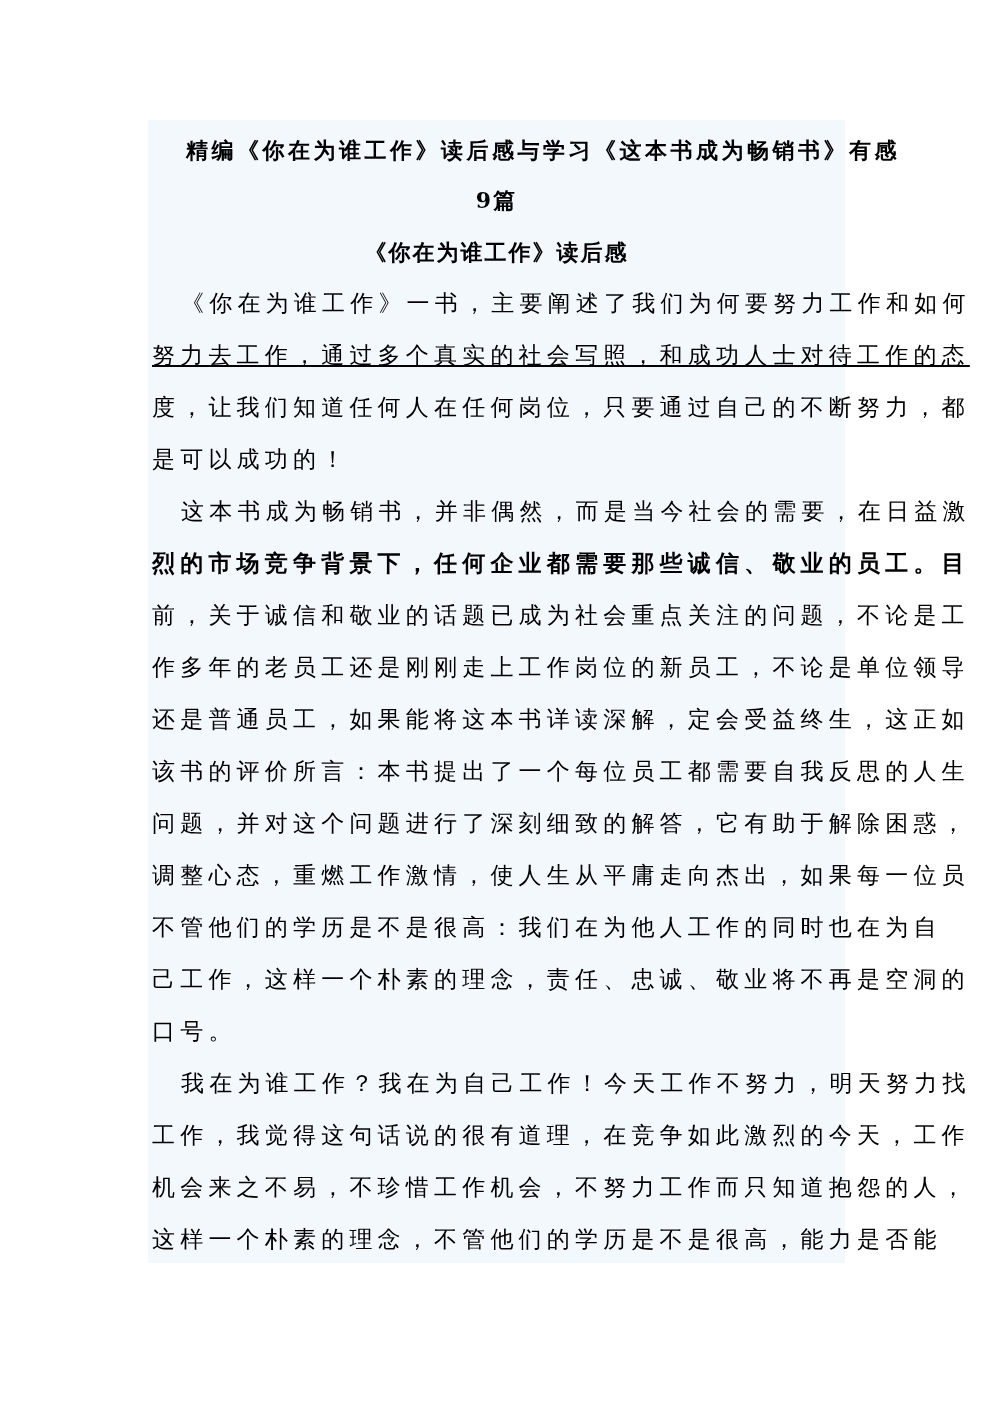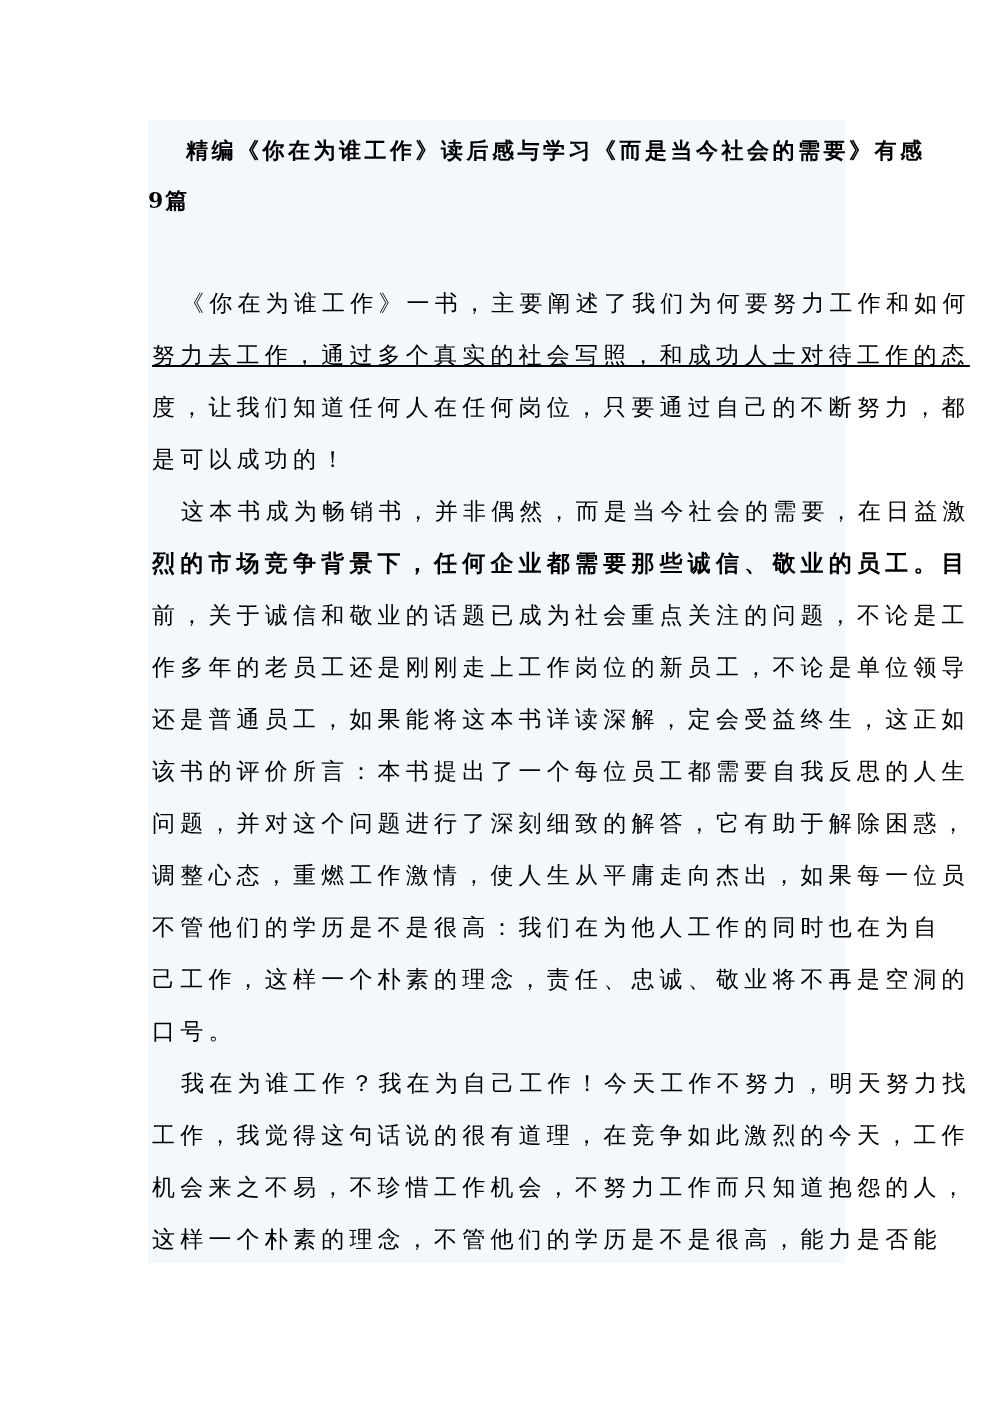--- a/index.html
+++ b/index.html
@@ -3,28 +3,29 @@
   <meta charset="utf-8">
   <style>
     html, body { margin: 0; padding: 0; background: #ffffff; }
     body { width: 993px; height: 1404px; position: relative; overflow: hidden;
            font-family: "DejaVu Serif", "Liberation Serif", serif; color: #000000; }
     .page-box { position: absolute; left: 148px; top: 120px; width: 697px; height: 1143px;
                 background: #f3f8fd; }
     .line { position: absolute; white-space: nowrap; font-size: 23px; line-height: 30px;
             letter-spacing: 5.2px; }
     .title { font-weight: bold; font-size: 22px; letter-spacing: 3.5px; }
-    .center { left: 0; width: 697px; text-align: left; letter-spacing: 2px; }
+    .center { left: 0; width: 697px; text-align: center; letter-spacing: 2px; }
   </style>
 </head>
 <body>
 
 <div class="page-box">
-  <div class="line title" style="left:38px; top:15px;">精编《你在为谁工作》读后感与学习《而是当今社会的需要》有感</div>
+  <div class="line title" style="left:38px; top:15px;">精编《你在为谁工作》读后感与学习《这本书成为畅销书》有感</div>
   <div class="line title center" style="top:65px;">9篇</div>
+  <div class="line title center" style="top:117px;">《你在为谁工作》读后感</div>
 
   <div>
     <div class="line" style="left:33px; top:168px;">《你在为谁工作》一书，主要阐述了我们为何要努力工作和如何</div>
     <div class="line" style="left:4px; top:220px;text-decoration:underline;">努力去工作，通过多个真实的社会写照，和成功人士对待工作的态</div>
     <div class="line" style="left:4px; top:272px;">度，让我们知道任何人在任何岗位，只要通过自己的不断努力，都</div>
     <div class="line" style="left:4px; top:324px;">是可以成功的！</div>
   </div>
 
   <div>
     <div class="line" style="left:33px; top:376px;">这本书成为畅销书，并非偶然，而是当今社会的需要，在日益激</div>

